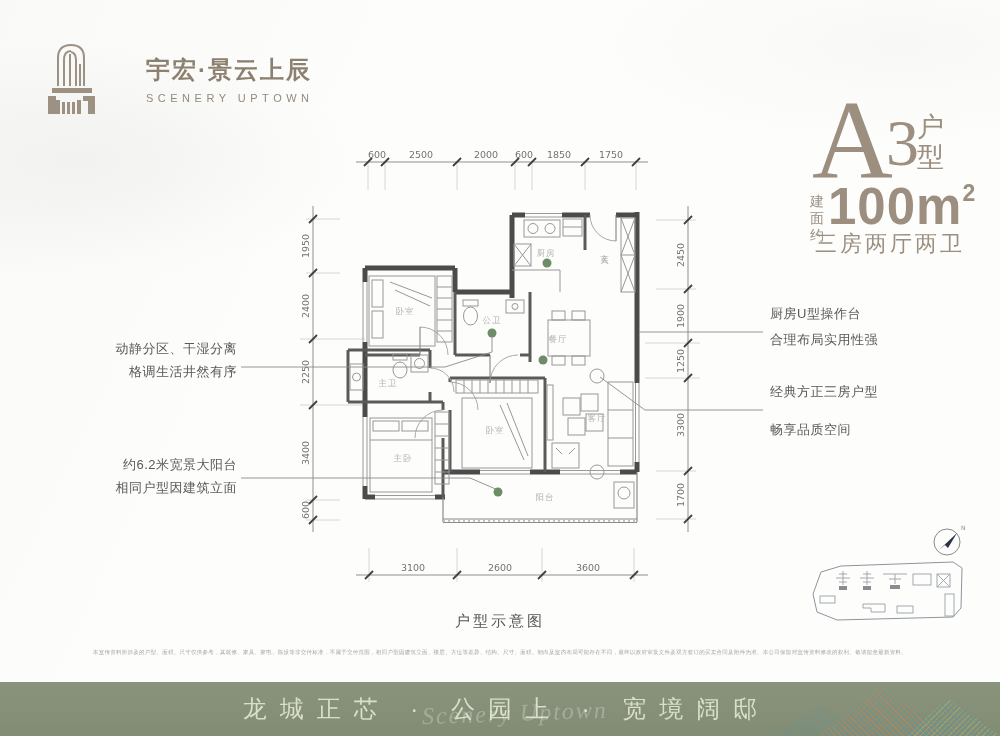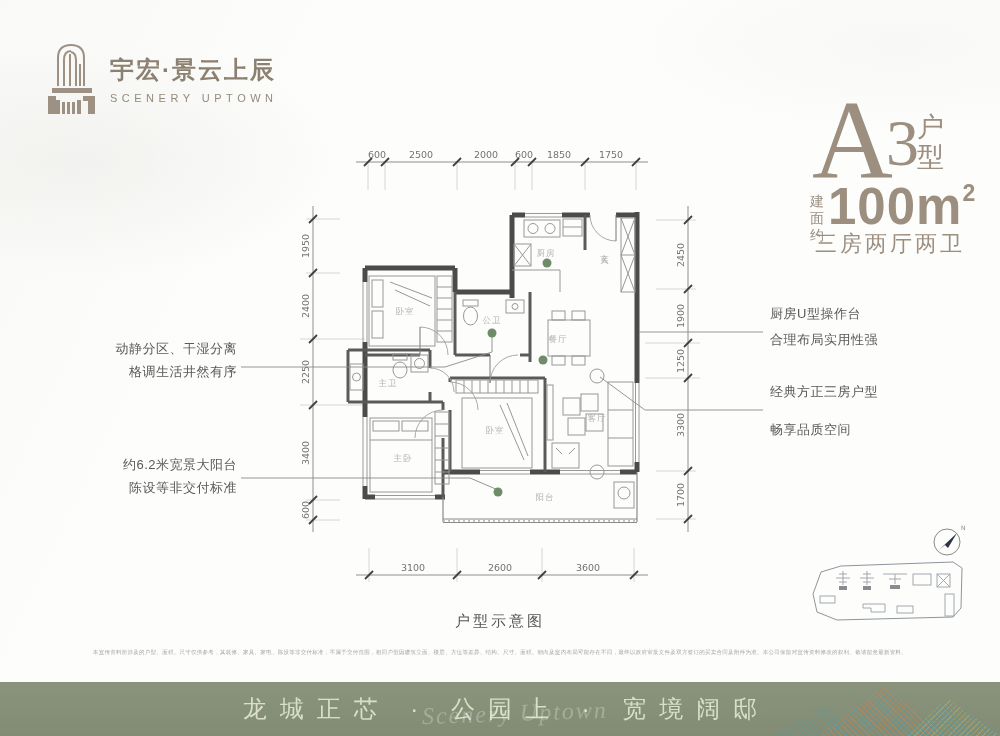--- a/index.html
+++ b/index.html
@@ -4,21 +4,21 @@
 <style>
   html,body{margin:0;padding:0;}
   body{font-family:"Liberation Sans",sans-serif;background:#e9e9e9;}
   .page{position:relative;width:1000px;height:736px;background:#fdfdfc;overflow:hidden;margin:0 auto;}
   .page::before{content:"";position:absolute;inset:0;pointer-events:none;
     background:
       radial-gradient(ellipse 420px 180px at 8% 22%, rgba(205,205,198,.20), transparent 65%),
       radial-gradient(ellipse 500px 160px at 90% 6%, rgba(210,210,204,.12), transparent 60%),
       linear-gradient(115deg, rgba(220,220,214,.12) 0%, transparent 30%);}
   
-  .logo{position:absolute;left:46px;top:40px;display:flex;align-items:flex-start;}
+  .logo{position:absolute;left:46px;top:40px;display:flex;align-items:flex-start;gap:36px;}
   .logo-mark{width:52px;height:80px;}
   .logo-text{margin-left:12px;margin-top:14px;}
   .logo-cn{font-size:24px;letter-spacing:2px;color:#8c8071;font-weight:600;}
   .logo-en{font-size:11px;letter-spacing:4.5px;color:#948a7c;margin-top:6px;}
   
   .unit-a{position:absolute;left:812px;top:84px;font-family:"Liberation Serif",serif;
     font-size:112px;line-height:1;color:#9c8f80;}
   .unit-3{position:absolute;left:886px;top:110px;font-family:"Liberation Serif",serif;
     font-size:66px;line-height:1;color:#9c8f80;}
   .unit-suffix{position:absolute;left:917px;top:112px;width:30px;font-size:27px;line-height:1.12;
@@ -96,21 +96,21 @@
   <div class="area-row">
     <div class="area-prefix">建面约</div>
     <div class="area-main">100m</div>
     <div class="area-exp">2</div>
   </div>
   <div class="unit-layout">三房两厅两卫</div>
 
   <div class="ann ann-l" style="top:340px">动静分区、干湿分离</div>
   <div class="ann ann-l" style="top:363px">格调生活井然有序</div>
   <div class="ann ann-l" style="top:456px">约6.2米宽景大阳台</div>
-  <div class="ann ann-l" style="top:479px">陈设等非交付标准</div>
+  <div class="ann ann-l" style="top:479px">相同户型因建筑立面</div>
   <div class="ann ann-r" style="top:305px">厨房U型操作台</div>
   <div class="ann ann-r" style="top:331px">合理布局实用性强</div>
   <div class="ann ann-r" style="top:383px">经典方正三房户型</div>
   <div class="ann ann-r" style="top:421px">畅享品质空间</div>
 
   <div class="plan-wrap">
   <svg width="670" height="510" viewBox="0 0 670 510">
 
     <g stroke="#8f8f8f" stroke-width="1" fill="none">
       <path d="M256,32 H548"></path>

